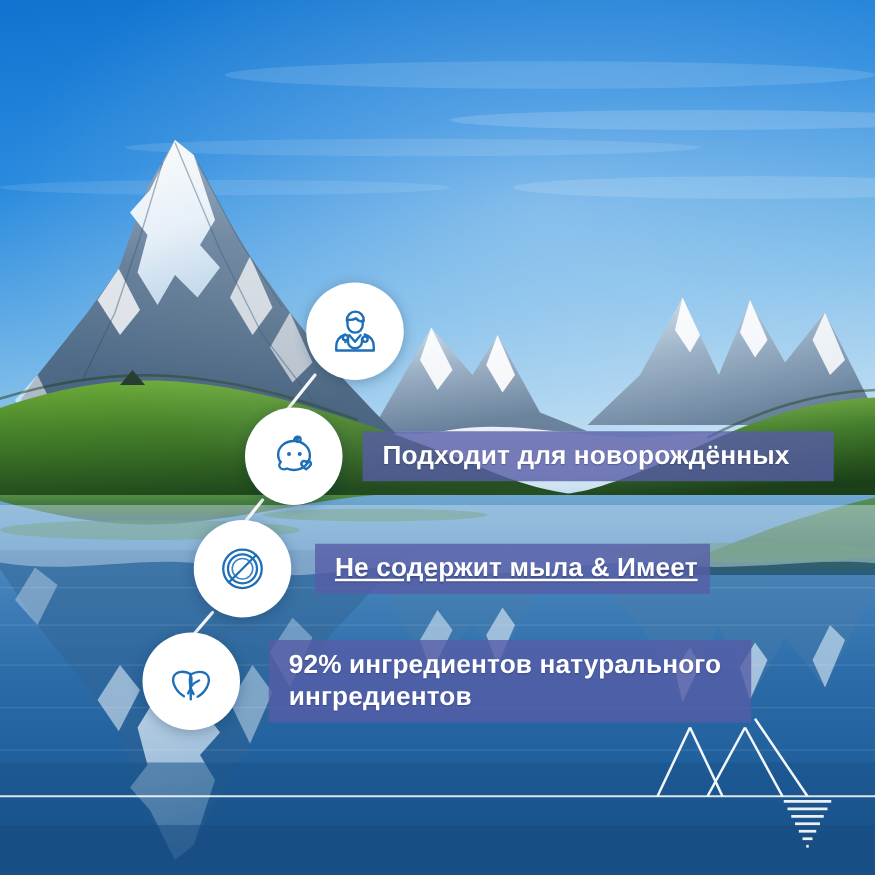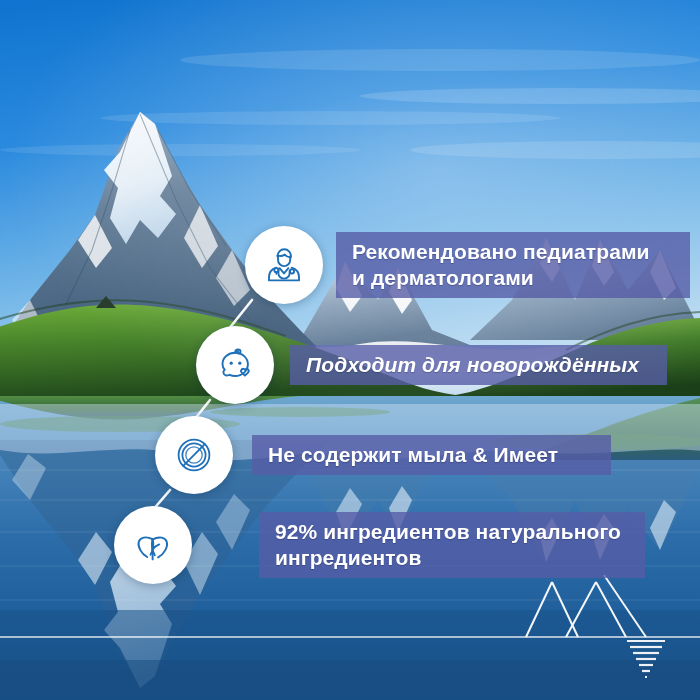--- a/index.html
+++ b/index.html
@@ -64,26 +64,26 @@
     position: relative;
     z-index: 3;
     text-shadow: 0 1px 1px rgba(30,35,80,0.35);
   }
 
   
   #feature-0 { left: 245px; top: 226px; }
   #feature-0 .banner { width: 354px; margin-left: 13px; }
 
   #feature-1 { left: 196px; top: 326px; }
-  #feature-1 .banner { width: 377px; margin-left: 16px; font-style: italic; }
+  #feature-1 .banner { width: 377px; margin-left: 16px; }
 
   #feature-2 { left: 155px; top: 416px; }
-  #feature-2 .banner { width: 359px; margin-left: 19px; }
-
-  #feature-3 { left: 114px; top: 506px; gap: 44px; }
+  #feature-2 .banner { width: 316px; margin-left: 19px; text-decoration: underline; }
+
+  #feature-3 { left: 114px; top: 506px; }
   #feature-3 .banner { width: 386px; margin-left: 23px; }
 
   .banner-line { display: block; white-space: nowrap; }
 </style>
 </head>
 <body>
 
 <div id="stage">
 
   <svg id="bg-svg" viewBox="0 0 700 700" preserveAspectRatio="none" aria-hidden="true">
@@ -294,24 +294,20 @@
 
           <path d="M17.3 27.6C12.8 29 10 32.6 10 37.2v3.2h30v-3.2c0-4.6-2.8-8.2-7.3-9.6"></path>
           <path d="M20.6 28.2 25 33.4l4.4-5.2"></path>
 
           <path d="M19.4 28.6v4.6c0 3 2.5 5.4 5.6 5.4s5.6-2.4 5.6-5.4v-2.3"></path>
           <circle cx="17.4" cy="30.2" r="2.1"></circle>
           <circle cx="33" cy="31.4" r="2.1"></circle>
           <path d="M17.4 32.3v1.4"></path>
         </svg>
       </span>
-    </div>
-    <div class="banner">
-      <span class="banner-line">Рекомендовано педиатрами</span>
-      <span class="banner-line">и дерматологами</span>
     </div>
   </div>
 
   <div class="feature" id="feature-1">
     <div class="badge">
       <span>
         <svg width="50" height="50" viewBox="0 0 50 50" fill="none" stroke="#1d6fb8" stroke-width="1.9" stroke-linecap="round" stroke-linejoin="round">
 
           <path d="M25.2 12.6c0-2 1.4-3.2 2.9-3.2 1.4 0 2.4 1 2.4 2.2 0 1.1-.8 1.9-1.8 1.9-.9 0-1.5-.6-1.5-1.3 0-.6.5-1.1 1.1-1.1"></path>
 

